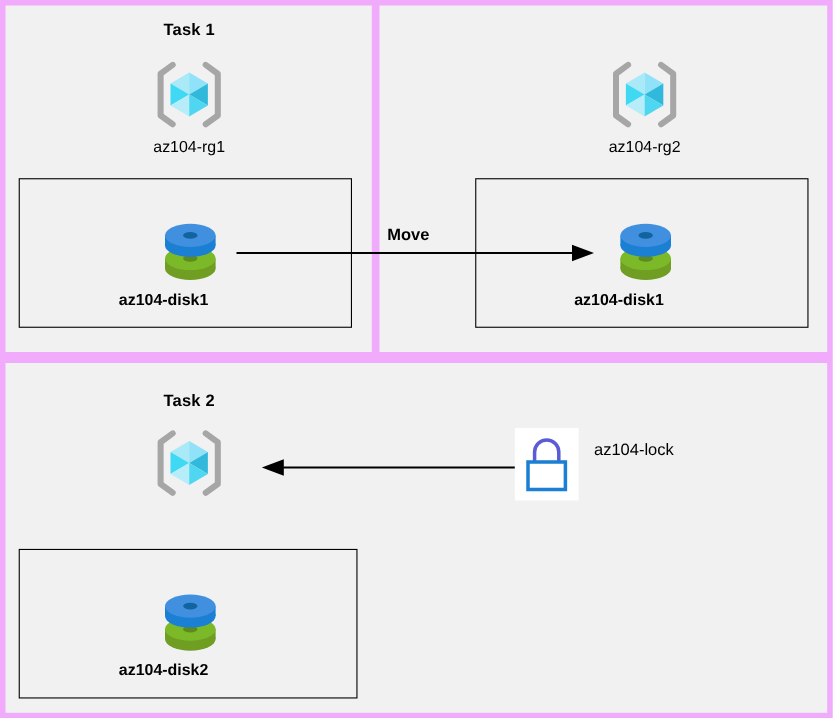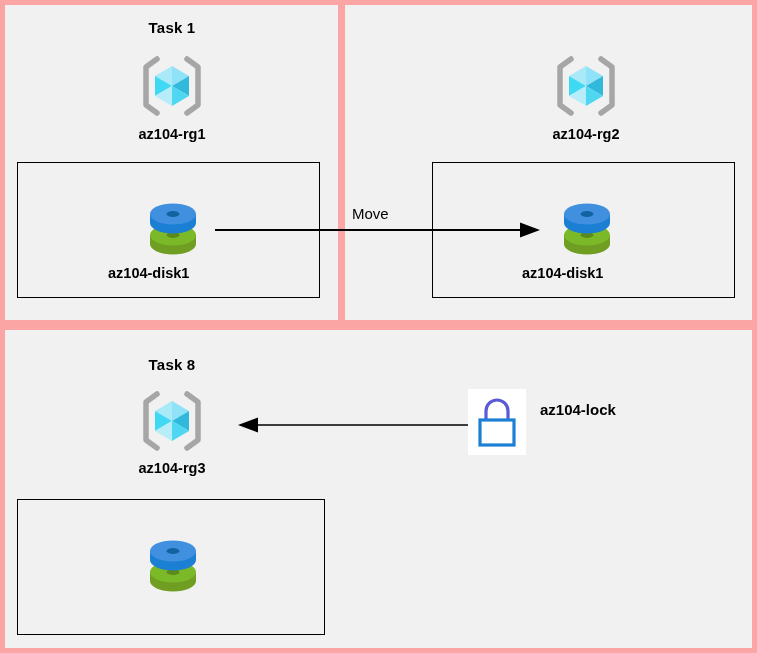--- a/index.html
+++ b/index.html
@@ -11,21 +11,21 @@
     width: 757px;
     height: 653px;
     position: relative;
     font-family: "Liberation Sans", "DejaVu Sans", sans-serif;
     overflow: hidden;
   }
   .stage {
     position: absolute;
     left: 0; top: 0;
     width: 757px; height: 653px;
-    background: #fca5a5;
+    background: #f0abfc;
   }
   
   .panel {
     position: absolute;
     background: #f1f1f1;
     box-sizing: border-box;
   }
   #panel-task1 { left: 5px;   top: 5px;   width: 333px; height: 315px; }
   #panel-task2 { left: 345px; top: 5px;   width: 407px; height: 315px; }
   #panel-task3 { left: 5px;   top: 330px; width: 747px; height: 318px; }
@@ -50,21 +50,21 @@
     width: 66px;
     height: 62px;
   }
   #rg-icon-1 { left: 139px; top: 55px; }
   #rg-icon-2 { left: 553px; top: 55px; }
   #rg-icon-3 { left: 139px; top: 390px; }
 
   .rg-label {
     position: absolute;
     font-size: 14.5px;
-    font-weight: bold;
+    font-weight: normal;
     color: #000000;
     text-align: center;
     white-space: nowrap;
   }
   #rg-label-1 { left: 110px; top: 126px; width: 124px; }
   #rg-label-2 { left: 524px; top: 126px; width: 124px; }
   #rg-label-3 { left: 110px; top: 460px; width: 124px; }
 
   
   .res-box {
@@ -102,21 +102,21 @@
   
   .connector { position: absolute; overflow: visible; }
   #arrow-move { left: 215px; top: 210px; width: 325px; height: 40px; }
   #arrow-lock { left: 238px; top: 408px; width: 240px; height: 34px; }
 
   .move-label {
     position: absolute;
     left: 352px;
     top: 205px;
     font-size: 15px;
-    font-weight: normal;
+    font-weight: bold;
     color: #000000;
     white-space: nowrap;
   }
 
   
   #lock-card {
     position: absolute;
     left: 468px;
     top: 389px;
     width: 58px;
@@ -124,21 +124,21 @@
     background: #ffffff;
   }
   #lock-icon-svg { display:block; width:58px; height:66px; }
 
   #lock-text {
     position: absolute;
     left: 540px;
     top: 399px;
     width: 200px;
     font-size: 15px;
-    font-weight: bold;
+    font-weight: normal;
     color: #000000;
     line-height: 22px;
     white-space: nowrap;
   }
   #lock-text div { white-space: nowrap; }
 </style>
 </head>
 <body>
 
 <div class="stage">
@@ -218,50 +218,50 @@
   </div>
   <div class="disk-label" id="disk-label-2">az104-disk1</div>
 
   <svg class="connector" id="arrow-move" viewBox="0 0 325 40" width="325" height="40">
     <line x1="0" y1="20" x2="308" y2="20" stroke="#000000" stroke-width="1.8"></line>
     <polygon points="325,20 305,12.5 305,27.5" fill="#000000"></polygon>
   </svg>
   <div class="move-label">Move</div>
 
   <div class="panel" id="panel-task3"></div>
-  <div class="task-title" id="title-task3">Task 8</div>
+  <div class="task-title" id="title-task3">Task 2</div>
 
   <div class="rg-icon" id="rg-icon-3">
     <svg viewBox="0 0 66 62" width="66" height="62">
       <path d="M18 4 L7 12 L7 50 L18 58" fill="none" stroke="#a6a6a6" stroke-width="5.5" stroke-linecap="round" stroke-linejoin="round"></path>
       <path d="M48 4 L59 12 L59 50 L48 58" fill="none" stroke="#a6a6a6" stroke-width="5.5" stroke-linecap="round" stroke-linejoin="round"></path>
       <polygon points="33,11 16,21 33,31" fill="#a9e9f8"></polygon>
       <polygon points="33,11 50,21 33,31" fill="#8fe2f7"></polygon>
       <polygon points="16,21 16,41 33,31" fill="#3fd9f4"></polygon>
       <polygon points="50,21 50,41 33,31" fill="#31b9dc"></polygon>
       <polygon points="16,41 33,51 33,31" fill="#b7edf9"></polygon>
       <polygon points="50,41 33,51 33,31" fill="#4fd7f2"></polygon>
     </svg>
   </div>
-  <div class="rg-label" id="rg-label-3">az104-rg3</div>
 
   <div class="res-box" id="box-disk2"></div>
 
   <div class="disk-icon" id="disk-icon-3">
     <svg viewBox="0 0 62 62" width="62" height="62">
       <ellipse cx="31" cy="47" rx="23" ry="10.5" fill="#6f9e23"></ellipse>
       <rect x="8" y="38" width="46" height="9" fill="#6f9e23"></rect>
       <ellipse cx="31" cy="38" rx="23" ry="10.5" fill="#7cb928"></ellipse>
       <ellipse cx="31" cy="38" rx="6.5" ry="3" fill="#5d8a1c"></ellipse>
       <ellipse cx="31" cy="26" rx="23" ry="10.5" fill="#1b7fd4"></ellipse>
       <rect x="8" y="17" width="46" height="9" fill="#1b7fd4"></rect>
       <ellipse cx="31" cy="17" rx="23" ry="10.5" fill="#4190e0"></ellipse>
       <ellipse cx="31" cy="17" rx="6.5" ry="3" fill="#12639f"></ellipse>
     </svg>
   </div>
+  <div class="disk-label" id="disk-label-3">az104-disk2</div>
 
   <svg class="connector" id="arrow-lock" viewBox="0 0 240 34" width="240" height="34">
     <line x1="240" y1="17" x2="18" y2="17" stroke="#000000" stroke-width="1.6"></line>
     <polygon points="0,17 20,9.5 20,24.5" fill="#000000"></polygon>
   </svg>
 
   <div id="lock-card">
     <svg id="lock-icon-svg" viewBox="0 0 58 66">
 
       <path d="M18 31 L18 22 A11 11 0 0 1 40 22 L40 31" fill="none" stroke="#5b5bd6" stroke-width="3.2"></path>

